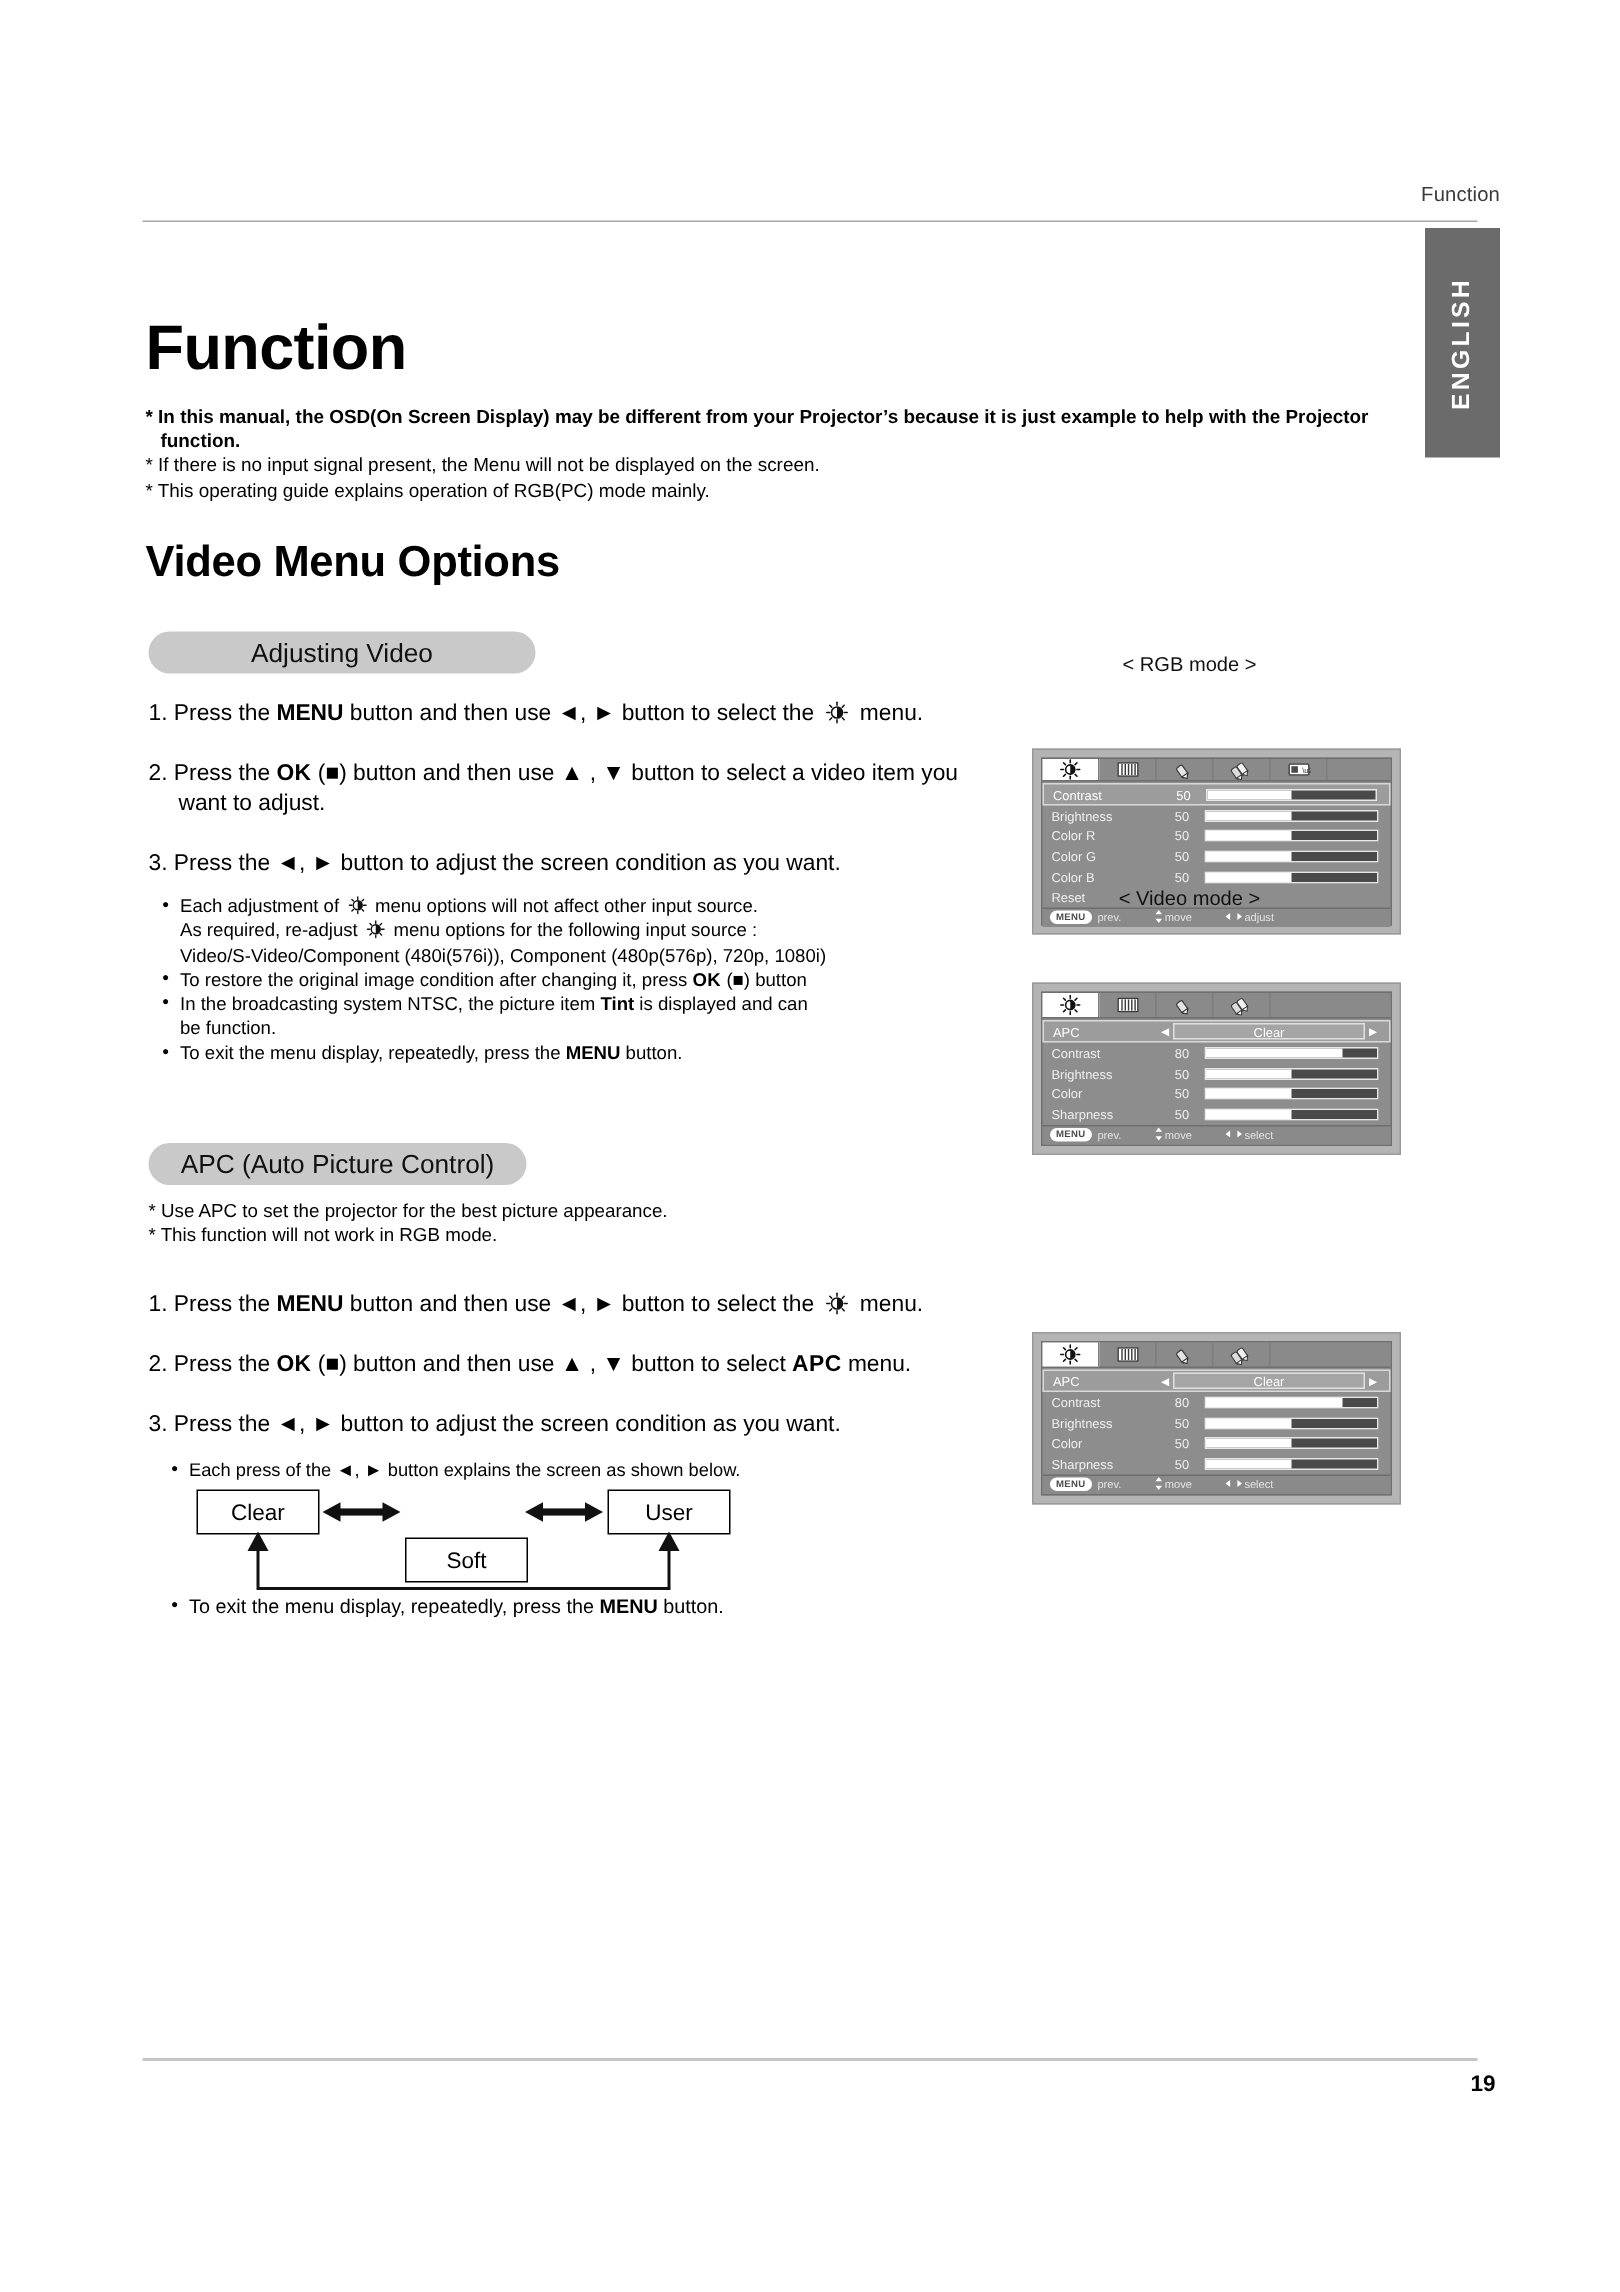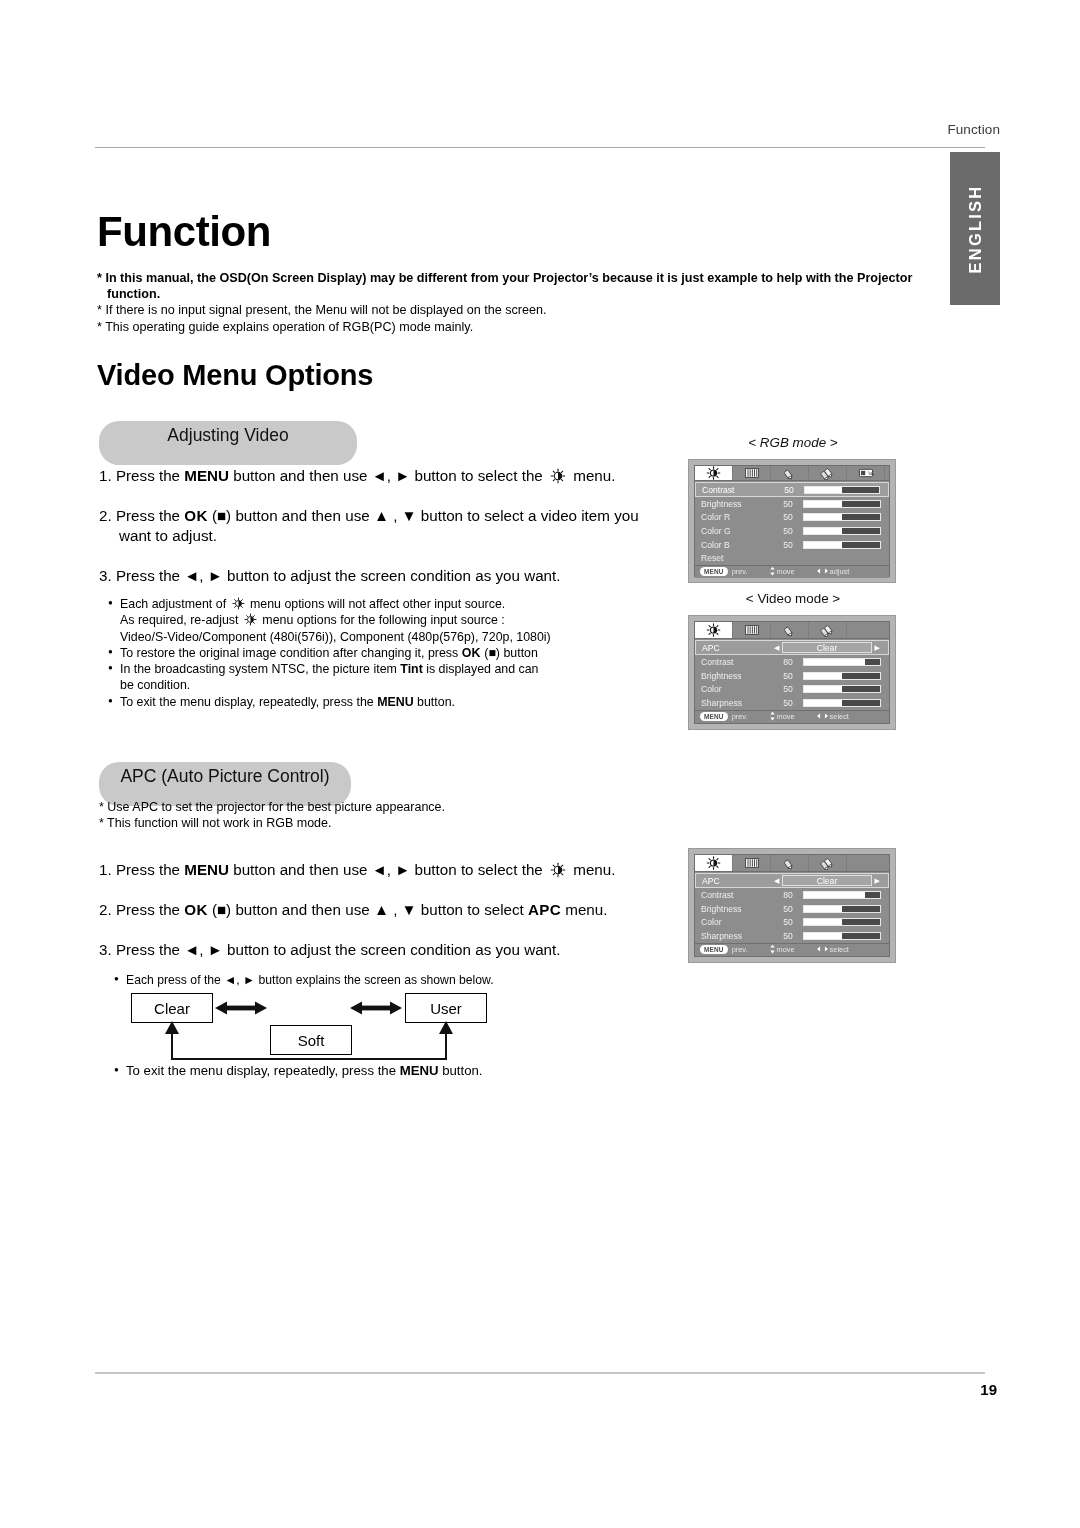--- a/index.html
+++ b/index.html
@@ -81,21 +81,21 @@
     font-size: 29px;
     font-weight: bold;
     letter-spacing: -0.2px;
   }
 
   
   .pill {
     position: absolute;
     background: #c9c9c9;
     border-radius: 20px;
-    height: 44px;
+    height: 28px;
     line-height: 28px;
     text-align: center;
     font-size: 17.5px;
     color: #111;
   }
   #pill-adjusting-video { left: 99px; top: 421px; width: 258px; }
   #pill-apc { left: 99px; top: 762px; width: 252px; }
 
   
   .steps {
@@ -192,29 +192,30 @@
   }
 
   
   .osd-caption {
     position: absolute;
     font-size: 13.4px;
     color: #111;
     text-align: center;
     width: 210px;
   }
-  #cap-rgb   { left: 688px; top: 435px; font-style: italic; }
+  #cap-rgb   { left: 688px; top: 435px; }
   #cap-video { left: 688px; top: 591px; }
 
   .osd {
     position: absolute;
-    width: 208px;
+    width: 246px;
     background: #b4b4b4;
     padding: 5px;
     border: 1px solid #9a9a9a;
+    margin-top: 40px;
   }
   #osd-rgb   { left: 688px; top: 459px; height: 124px; }
   #osd-video { left: 688px; top: 615px; height: 115px; }
   #osd-apc   { left: 688px; top: 848px; height: 115px; }
 
   .osd-inner {
     width: 100%;
     height: 100%;
     background: #8d8d8d;
     border: 1px solid #6f6f6f;
@@ -421,21 +422,21 @@
     </span><span> menu options for the following input source :</span></div>
     <div>Video/S-Video/Component (480i(576i)), Component (480p(576p), 720p, 1080i)</div>
   </div>
 
   <div class="b-item">
     <span>To restore the original image condition after changing it, press </span><b class="mono-ok">OK</b><span> (■) button</span>
   </div>
 
   <div class="b-item">
     <span>In the broadcasting system NTSC, the picture item </span><b>Tint</b><span> is displayed and can</span>
-    <div>be condition.</div>
+    <div>be function.</div>
   </div>
 
   <div class="b-item">
     <span>To exit the menu display, repeatedly, press the </span><b>MENU</b><span> button.</span>
   </div>
 </div>
 
 <div class="pill" id="pill-apc">APC (Auto Picture Control)</div>
 
 <div class="apc-notes">

